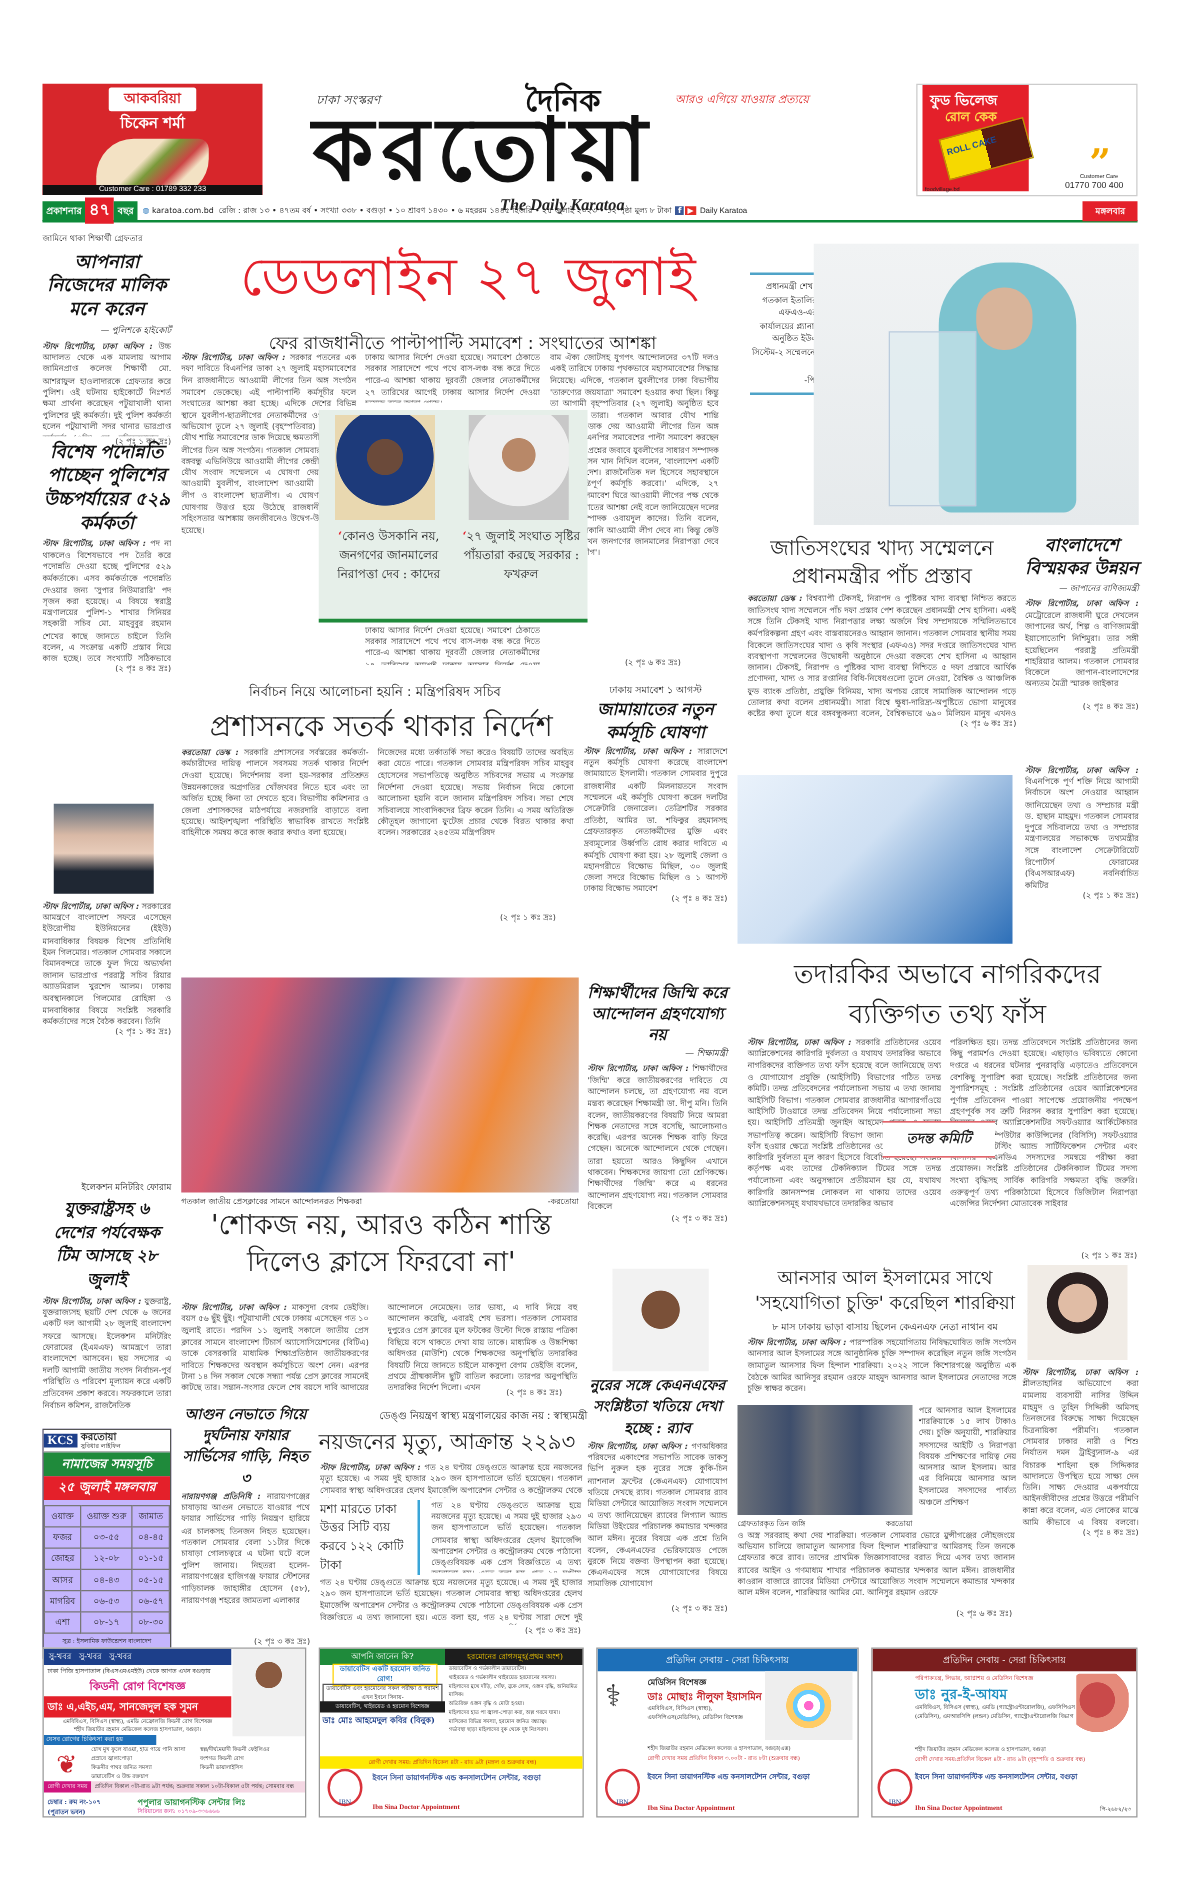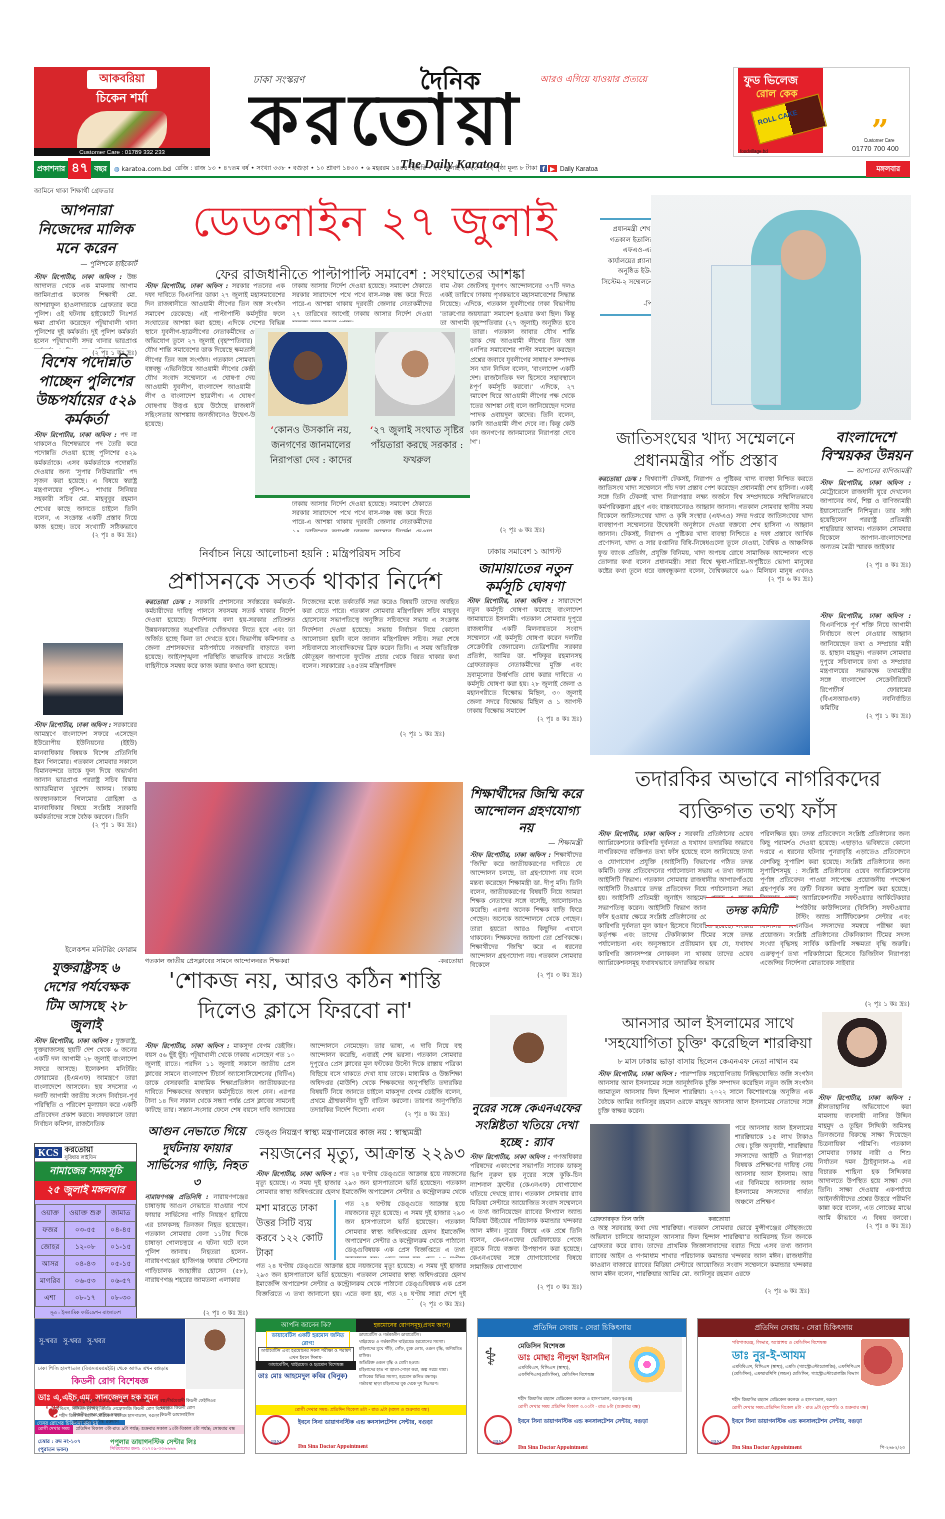--- a/index.html
+++ b/index.html
@@ -243,30 +243,30 @@
   <div class="body-text" style="height:128px;margin-top:2px"><span class="byline">স্টাফ রিপোর্টার, ঢাকা অফিস :</span> <span>শ্লীলতাহানির অভিযোগে করা মামলায় ব্যবসায়ী নাসির উদ্দিন মাহমুদ ও তুহিন সিদ্দিকী অমিসহ তিনজনের বিরুদ্ধে সাক্ষ্য দিয়েছেন চিত্রনায়িকা পরীমণি। গতকাল সোমবার ঢাকার নারী ও শিশু নির্যাতন দমন ট্রাইব্যুনাল-৯ এর বিচারক শাহিনা হক সিদ্দিকার আদালতে উপস্থিত হয়ে সাক্ষ্য দেন তিনি। সাক্ষ্য দেওয়ার একপর্যায়ে আইনজীবীদের প্রশ্নের উত্তরে পরীমণি কান্না করে বলেন, এত লোকের মাঝে আমি কীভাবে এ বিষয় বলবো। এসময় বিচারক বলেন,</span></div>
   <div class="body-text cont" style="text-align:right">(২ পৃঃ ৪ কঃ দ্রঃ)</div>
 </div>
 
 <div class="abs" style="left:145px;top:1123px;width:103px">
   <div class="h-italic" style="font-size:11.5px;line-height:17px">আগুন নেভাতে গিয়ে দুর্ঘটনায় ফায়ার সার্ভিসের গাড়ি, নিহত ৩</div>
   <div class="body-text" style="height:116px;margin-top:2px"><span class="byline">নারায়ণগঞ্জ প্রতিনিধি :</span> <span>নারায়ণগঞ্জের চাষাড়ায় আগুন নেভাতে যাওয়ার পথে ফায়ার সার্ভিসের গাড়ি নিয়ন্ত্রণ হারিয়ে এর চালকসহ তিনজন নিহত হয়েছেন। গতকাল সোমবার বেলা ১১টার দিকে চাষাড়া গোলচত্বরে এ ঘটনা ঘটে বলে পুলিশ জানায়। নিহতরা হলেন- নারায়ণগঞ্জের হাজিগঞ্জ ফায়ার স্টেশনের গাড়িচালক জাহাঙ্গীর হোসেন (৫৮), নারায়ণগঞ্জ শহরের জামতলা এলাকার</span></div>
   <div class="body-text cont" style="text-align:right">(২ পৃঃ ৩ কঃ দ্রঃ)</div>
 </div>
 
-<div class="abs" style="left:255px;top:1126px;width:215px;text-align:left;font-size:8px;font-family:'DejaVu Sans',sans-serif">ডেঙ্গু নিয়ন্ত্রণ স্বাস্থ্য মন্ত্রণালয়ের কাজ নয় : স্বাস্থ্যমন্ত্রী</div>
-<div class="abs" style="left:255px;top:1140px;width:215px;text-align:center;font-size:17px;font-family:'DejaVu Sans',sans-serif">নয়জনের মৃত্যু, আক্রান্ত ২২৯৩</div>
+<div class="abs" style="left:255px;top:1126px;width:215px;text-align:right;font-size:8px;font-family:'DejaVu Sans',sans-serif">ডেঙ্গু নিয়ন্ত্রণ স্বাস্থ্য মন্ত্রণালয়ের কাজ নয় : স্বাস্থ্যমন্ত্রী</div>
+<div class="abs" style="left:255px;top:1140px;width:215px;text-align:left;font-size:17px;font-family:'DejaVu Sans',sans-serif">নয়জনের মৃত্যু, আক্রান্ত ২২৯৩</div>
 <div class="abs body-text" style="left:256px;top:1170px;width:210px;height:28px"><span class="byline">স্টাফ রিপোর্টার, ঢাকা অফিস :</span> <span>গত ২৪ ঘণ্টায় ডেঙ্গুতে আক্রান্ত হয়ে নয়জনের মৃত্যু হয়েছে। এ সময় দুই হাজার ২৯৩ জন হাসপাতালে ভর্তি হয়েছেন। গতকাল সোমবার স্বাস্থ্য অধিদপ্তরের হেলথ ইমার্জেন্সি অপারেশন সেন্টার ও কন্ট্রোলরুম থেকে পাঠানো ডেঙ্গুবিষয়ক এক প্রেস বিজ্ঞপ্তিতে এ তথ্য জানানো হয়। এতে বলা হয়, গত ২৪ ঘণ্টায় সারা দেশে দুই হাজার ২৯৩ জন ডেঙ্গুতে আক্রান্ত হয়ে হাসপাতালে ভর্তি হয়েছেন। এর মধ্যে ঢাকার বিভিন্ন হাসপাতালে এক হাজার ২৩৮ জন ও ঢাকার বাইরে এক হাজার ৫৫ জন। বিজ্ঞপ্তিতে জানানো হয়, গত ২৪ ঘণ্টায় সারা দেশে এক হাজার ৯৯৬ জন ডেঙ্গুরোগী হাসপাতাল থেকে ছাড়পত্র পেয়েছেন। এর মধ্যে ঢাকায় ৯৮৩ জন ও ঢাকার বাইরে এক হাজার ১৩ জন। এতে আরও জানানো হয়, গত ২৪ ঘণ্টায় ডেঙ্গুতে আক্রান্ত হয়ে নয়জনের মৃত্যু হয়েছে। নয়জনই ঢাকা সিটিতে মারা</span></div>
 <div class="abs" style="left:256px;top:1200px;width:80px;font-size:9.5px;line-height:15px;font-family:'DejaVu Sans',sans-serif;border-right:2px solid #3aa5d8;padding-right:4px">মশা মারতে ঢাকা উত্তর সিটি ব্যয় করবে ১২২ কোটি টাকা</div>
 <div class="abs body-text" style="left:345px;top:1200px;width:120px;height:58px"><span>গত ২৪ ঘণ্টায় ডেঙ্গুতে আক্রান্ত হয়ে নয়জনের মৃত্যু হয়েছে। এ সময় দুই হাজার ২৯৩ জন হাসপাতালে ভর্তি হয়েছেন। গতকাল সোমবার স্বাস্থ্য অধিদপ্তরের হেলথ ইমার্জেন্সি অপারেশন সেন্টার ও কন্ট্রোলরুম থেকে পাঠানো ডেঙ্গুবিষয়ক এক প্রেস বিজ্ঞপ্তিতে এ তথ্য জানানো হয়। এতে বলা হয়, গত ২৪ ঘণ্টায় সারা দেশে দুই হাজার ২৯৩ জন ডেঙ্গুতে আক্রান্ত হয়ে হাসপাতালে ভর্তি হয়েছেন। এর মধ্যে ঢাকার বিভিন্ন হাসপাতালে এক হাজার ২৩৮ জন ও ঢাকার বাইরে এক হাজার ৫৫ জন। বিজ্ঞপ্তিতে জানানো হয়, গত ২৪ ঘণ্টায় সারা দেশে এক হাজার ৯৯৬ জন ডেঙ্গুরোগী হাসপাতাল থেকে ছাড়পত্র পেয়েছেন। এর মধ্যে ঢাকায় ৯৮৩ জন ও ঢাকার বাইরে এক হাজার ১৩ জন। এতে আরও জানানো হয়, গত ২৪ ঘণ্টায় ডেঙ্গুতে আক্রান্ত হয়ে নয়জনের মৃত্যু হয়েছে। নয়জনই ঢাকা সিটিতে মারা</span></div>
 <div class="abs body-text" style="left:256px;top:1262px;width:210px;height:38px"><span>গত ২৪ ঘণ্টায় ডেঙ্গুতে আক্রান্ত হয়ে নয়জনের মৃত্যু হয়েছে। এ সময় দুই হাজার ২৯৩ জন হাসপাতালে ভর্তি হয়েছেন। গতকাল সোমবার স্বাস্থ্য অধিদপ্তরের হেলথ ইমার্জেন্সি অপারেশন সেন্টার ও কন্ট্রোলরুম থেকে পাঠানো ডেঙ্গুবিষয়ক এক প্রেস বিজ্ঞপ্তিতে এ তথ্য জানানো হয়। এতে বলা হয়, গত ২৪ ঘণ্টায় সারা দেশে দুই হাজার ২৯৩ জন ডেঙ্গুতে আক্রান্ত হয়ে হাসপাতালে ভর্তি হয়েছেন। এর মধ্যে ঢাকার বিভিন্ন হাসপাতালে এক হাজার ২৩৮ জন ও ঢাকার বাইরে এক হাজার ৫৫ জন। বিজ্ঞপ্তিতে জানানো হয়, গত ২৪ ঘণ্টায় সারা দেশে এক হাজার ৯৯৬ জন ডেঙ্গুরোগী হাসপাতাল থেকে ছাড়পত্র পেয়েছেন। এর মধ্যে ঢাকায় ৯৮৩ জন ও ঢাকার বাইরে এক হাজার ১৩ জন। এতে আরও জানানো হয়, গত ২৪ ঘণ্টায় ডেঙ্গুতে আক্রান্ত হয়ে নয়জনের মৃত্যু হয়েছে। নয়জনই ঢাকা সিটিতে মারা</span></div>
 <div class="abs body-text cont" style="left:420px;top:1300px">(২ পৃঃ ৩ কঃ দ্রঃ)</div>
 
 <div class="abs ad" style="left:34px;top:1318px;width:211px;height:136px;background:#fff">
-  <div style="background:#1d3f8a;color:#fff;font-size:6.5px;padding:17px 4px;width:150px;white-space:pre">সু-খবর   সু-খবর   সু-খবর</div>
+  <div style="background:#1d3f8a;color:#fff;font-size:6.5px;padding:1px 4px;width:150px;white-space:pre">সু-খবর   সু-খবর   সু-খবর</div>
   <div style="font-size:4.8px;padding:1px 3px;width:150px">ঢাকা পিজি হাসপাতাল (বিএসএমএমইউ) থেকে আগত এখন বগুড়ায়</div>
   <div style="font-size:9px;color:#d0157e;text-align:center;width:150px;font-weight:bold">কিডনী রোগ বিশেষজ্ঞ</div>
   <div style="background:#e4202a;color:#fff;font-size:8px;padding:2px 3px;width:150px;font-weight:bold">ডাঃ এ,এইচ,এম, সানজেদুল হক সুমন</div>
   <div style="font-size:4.3px;text-align:center;width:150px">এমবিবিএস, বিসিএস (স্বাস্থ্য), এমডি নেফ্রোলজি কিডনী রোগ বিশেষজ্ঞ</div>
   <div style="font-size:4.3px;text-align:center;width:150px">শহীদ জিয়াউর রহমান মেডিকেল কলেজ হাসপাতাল, বগুড়া।</div>
   <div style="font-size:5px;color:#fff;background:#1d6fb8;width:90px;padding:0 2px">যেসব রোগের চিকিৎসা করা হয়</div>
   <div style="position:absolute;left:10px;top:80px;color:#c9242c;font-size:20px">❦</div>
   <div style="position:absolute;left:38px;top:78px;width:170px;font-size:4.3px;line-height:7px;columns:2">
     <div>চোখ মুখ ফুলে যাওয়া, হাত পায়ে পানি আসা</div>
       <div>প্রস্রাবে জ্বালাপোড়া</div>

